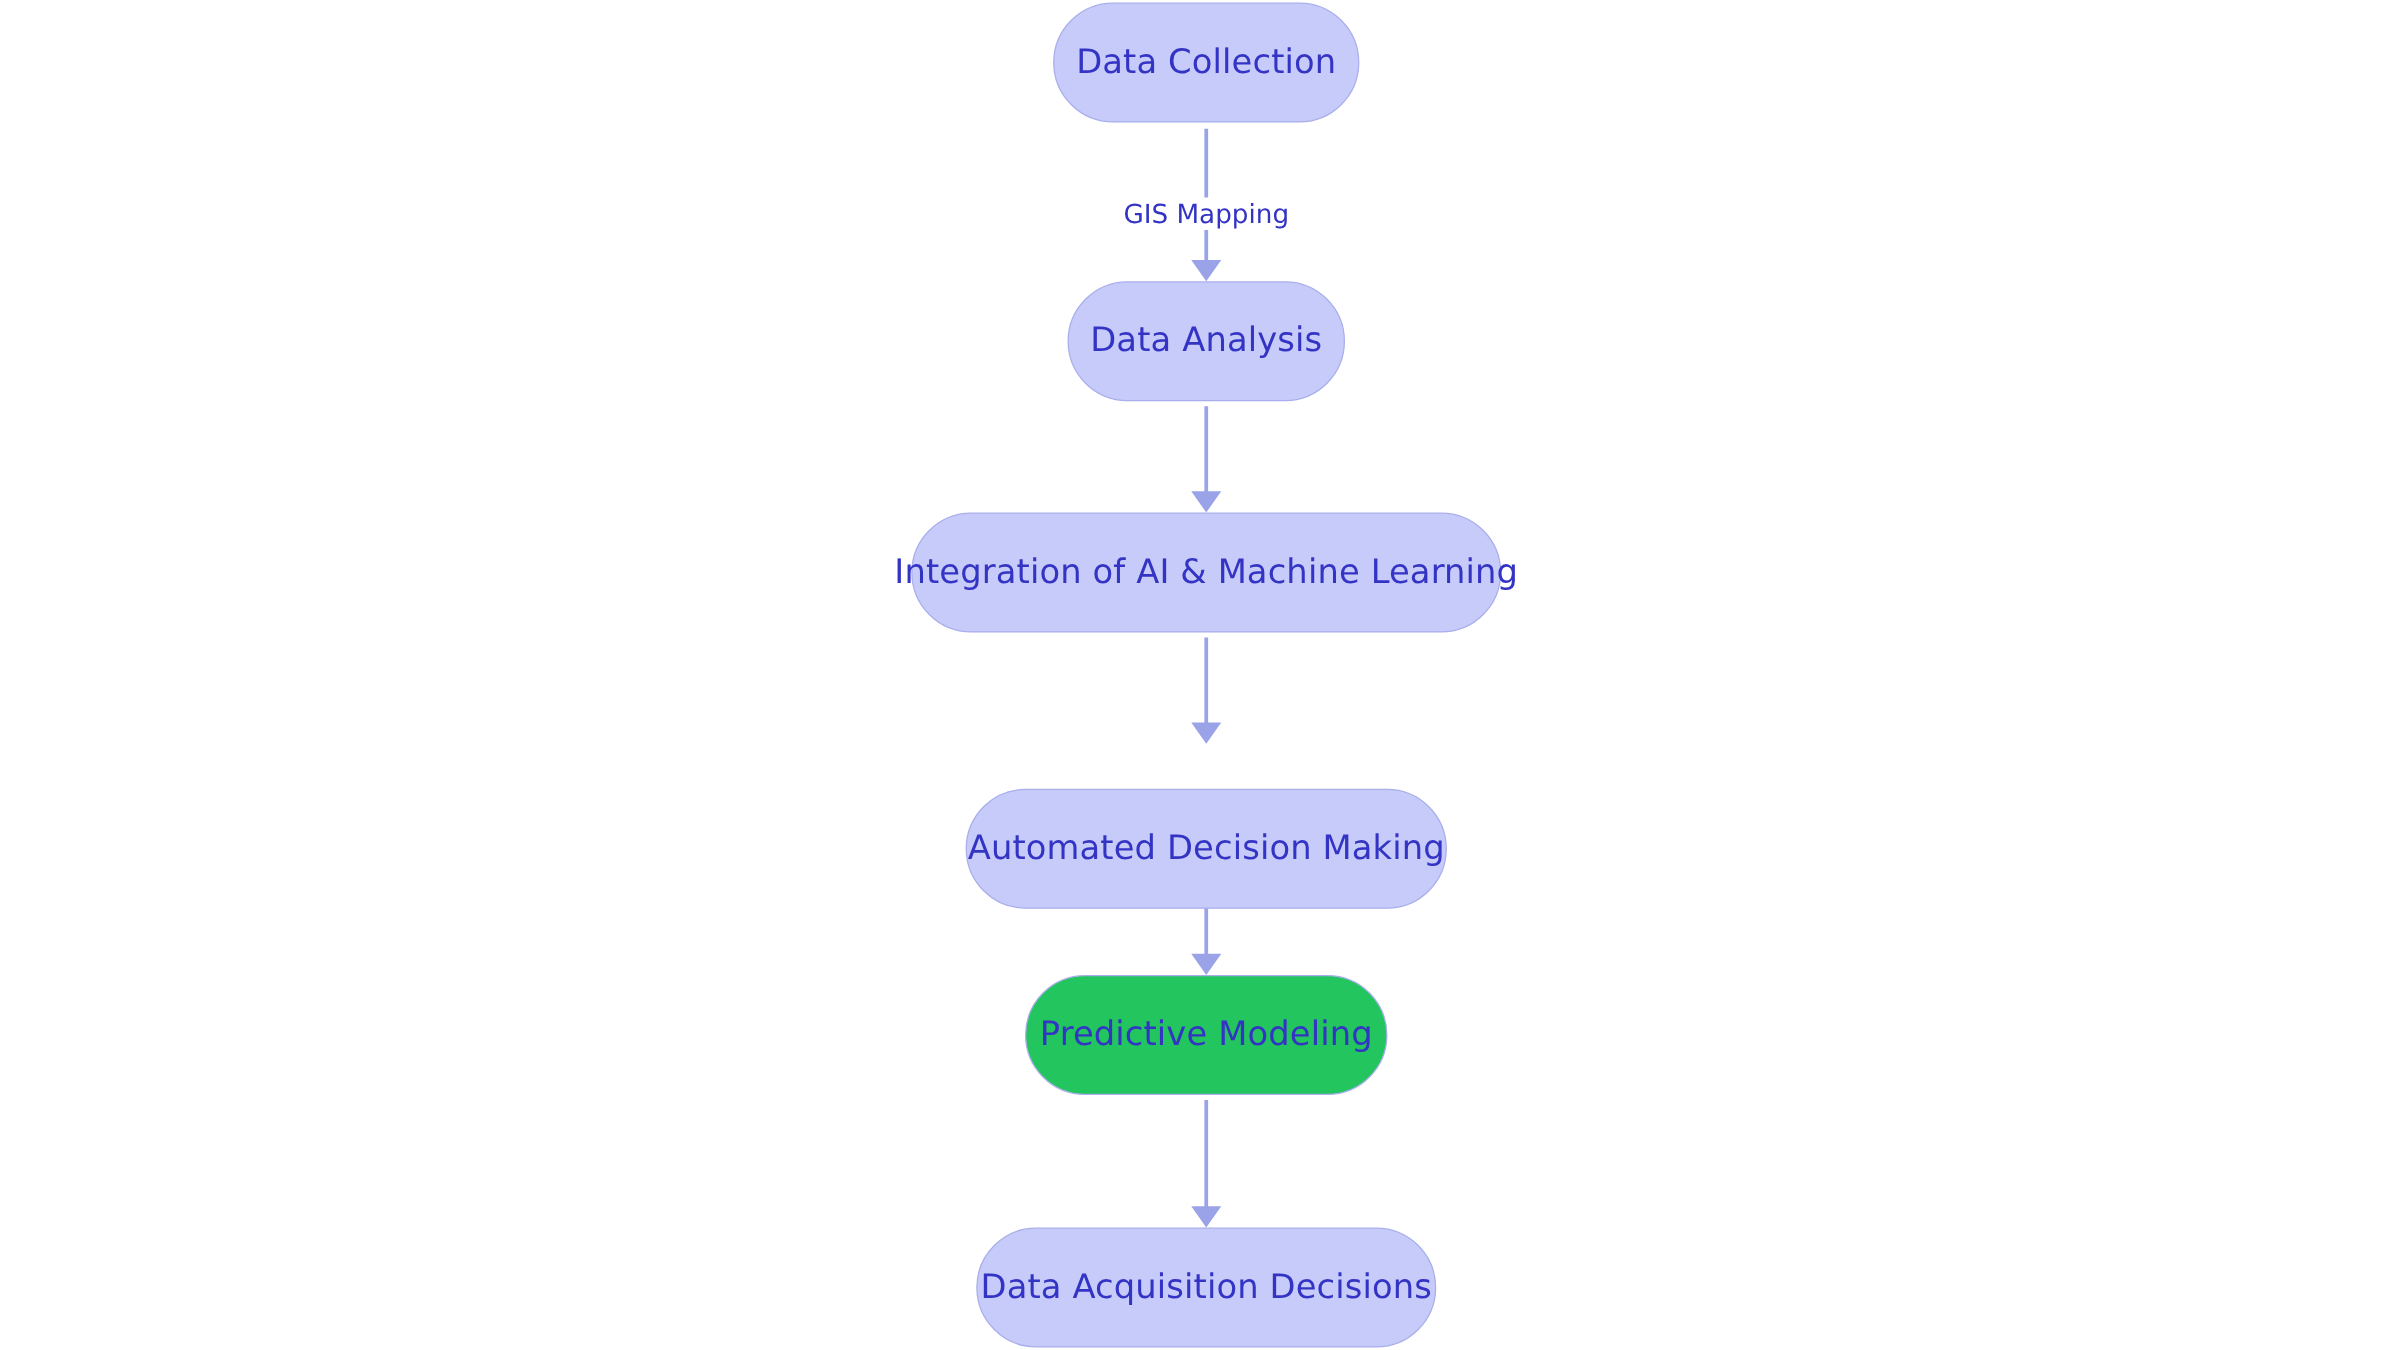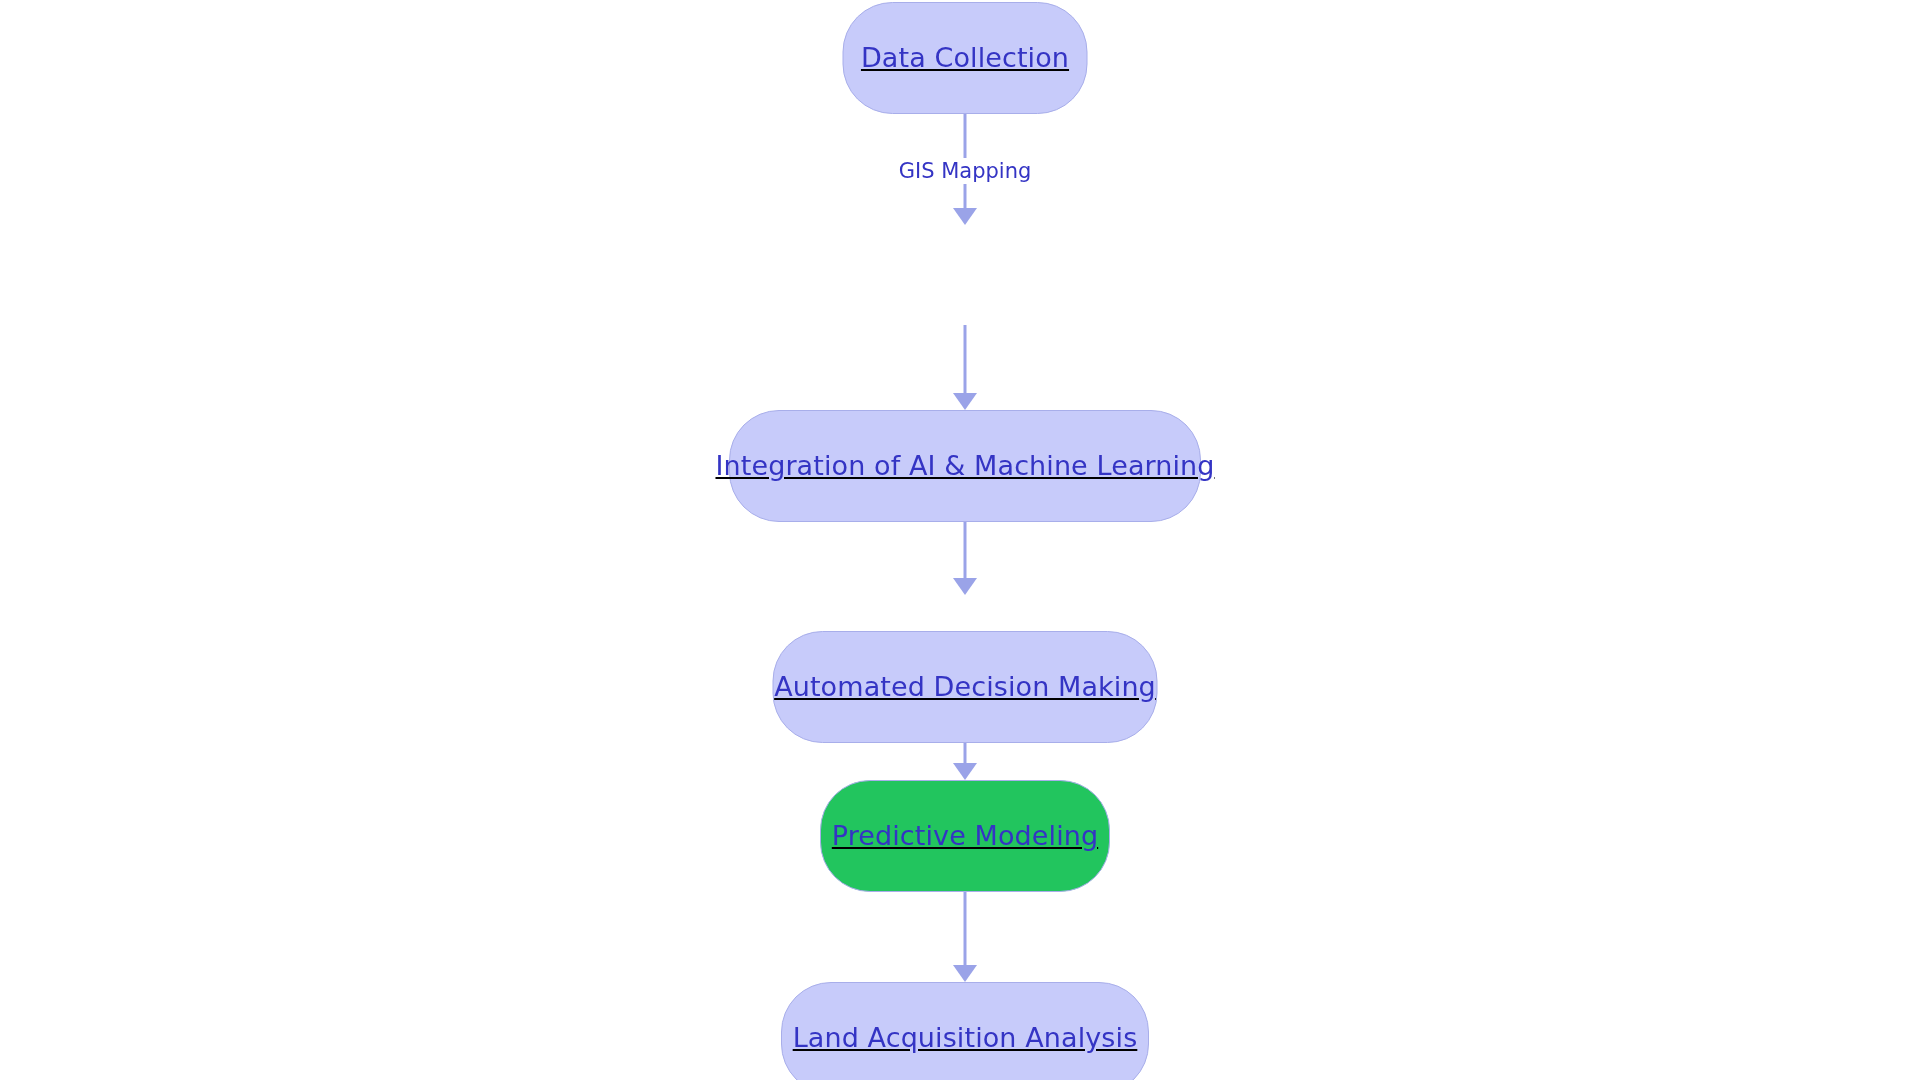--- a/index.html
+++ b/index.html
@@ -15,30 +15,29 @@
   }
   #flowchart-canvas {
     position: relative;
     width: 1920px;
     height: 1080px;
     background: #ffffff;
   }
   .flow-node {
     position: absolute;
     box-sizing: border-box;
-    height: 112px;
+    height: 96px;
     transform: translateX(-50%);
     border-radius: 50px;
     background: #c7cbfa;
     border: 1.6px solid #a8aeea;
     display: flex;
     align-items: center;
     justify-content: center;
     text-align: center;
-    text-decoration: underline;
   }
   .flow-node-label {
     color: #3434c4;
     font-size: 27px;
     font-weight: 400;
     letter-spacing: 0.1px;
     line-height: 1.15;
     white-space: nowrap;
     font-family: "DejaVu Sans", "Liberation Sans", sans-serif;
   }
@@ -93,25 +92,28 @@
     </div>
     <div class="flow-edge" style="left: 965px; top: 880px; height: 102px;">
       <svg width="60" height="102">
         <line x1="30" y1="0" x2="30" y2="87" stroke="#9aa3e8" stroke-width="3"></line>
         <polygon points="18,85 42,85 30,102" fill="#9aa3e8"></polygon>
       </svg>
     </div>
     <div class="flow-node" style="left: 965px; top: 2px; width: 245px; background: rgb(199, 203, 250); border-color: rgb(168, 174, 234);">
       <span class="flow-node-label" style="color: rgb(52, 52, 196);">Data Collection</span>
     </div>
+    <div class="flow-node" style="left: 965px; top: 225px; width: 222px; background: rgb(199, 203, 250); border-color: rgb(168, 174, 234);">
+      <span class="flow-node-label" style="color: rgb(52, 52, 196);">Data Analysis</span>
+    </div>
     <div class="flow-node" style="left: 965px; top: 410px; width: 472px; background: rgb(199, 203, 250); border-color: rgb(168, 174, 234);">
       <span class="flow-node-label" style="color: rgb(52, 52, 196);">Integration of AI &amp; Machine Learning</span>
     </div>
     <div class="flow-node" style="left: 965px; top: 595px; width: 385px; background: rgb(199, 203, 250); border-color: rgb(168, 174, 234); margin-top: 36px;">
       <span class="flow-node-label" style="color: rgb(52, 52, 196);">Automated Decision Making</span>
     </div>
     <div class="flow-node" style="left: 965px; top: 780px; width: 290px; background: #22c55e; border-color: rgb(168, 174, 234);">
       <span class="flow-node-label" style="color: rgb(52, 52, 196);">Predictive Modeling</span>
     </div>
     <div class="flow-node" style="left: 965px; top: 982px; width: 368px; background: rgb(199, 203, 250); border-color: rgb(168, 174, 234);">
-      <span class="flow-node-label" style="color: rgb(52, 52, 196);">Land Acquisition Analysis</span>
+      <span class="flow-node-label" style="color: rgb(52, 52, 196);">Data Acquisition Decisions</span>
     </div>
   </div>
 
 </body></html>

